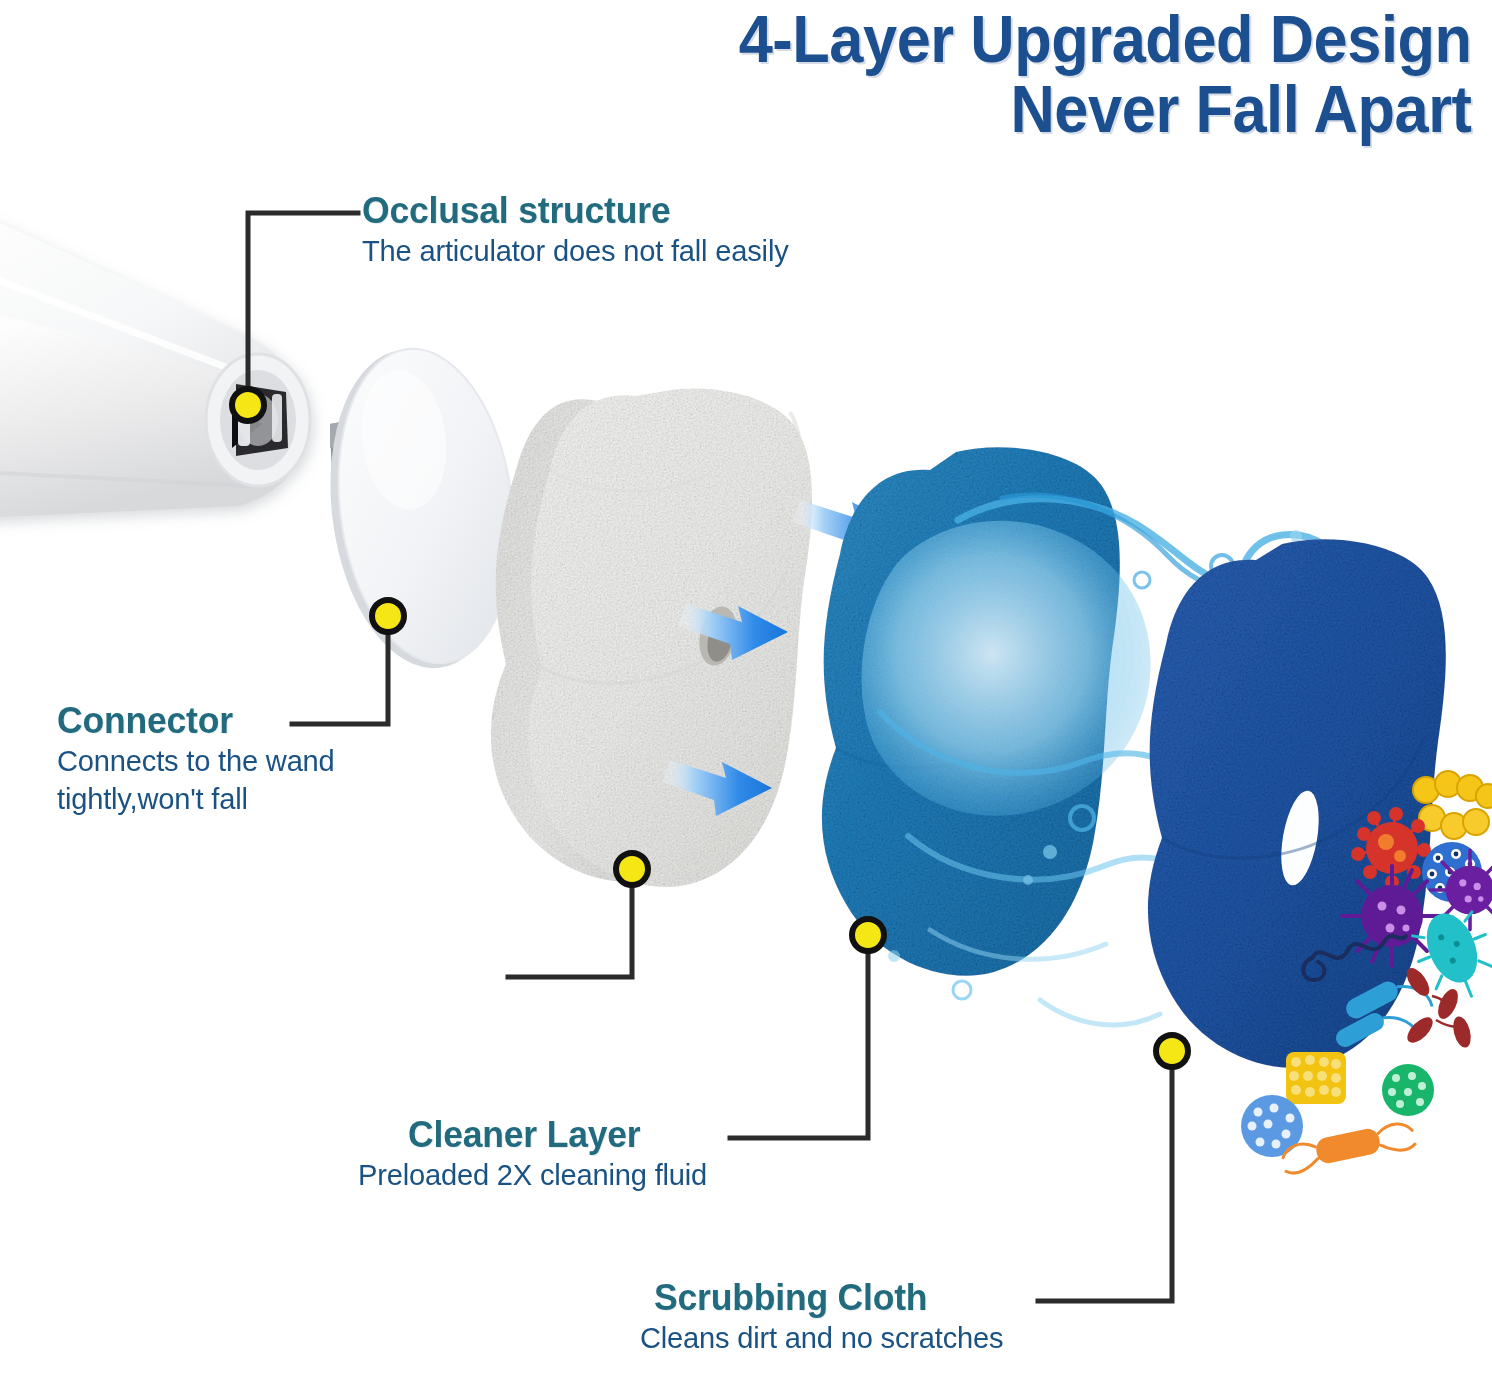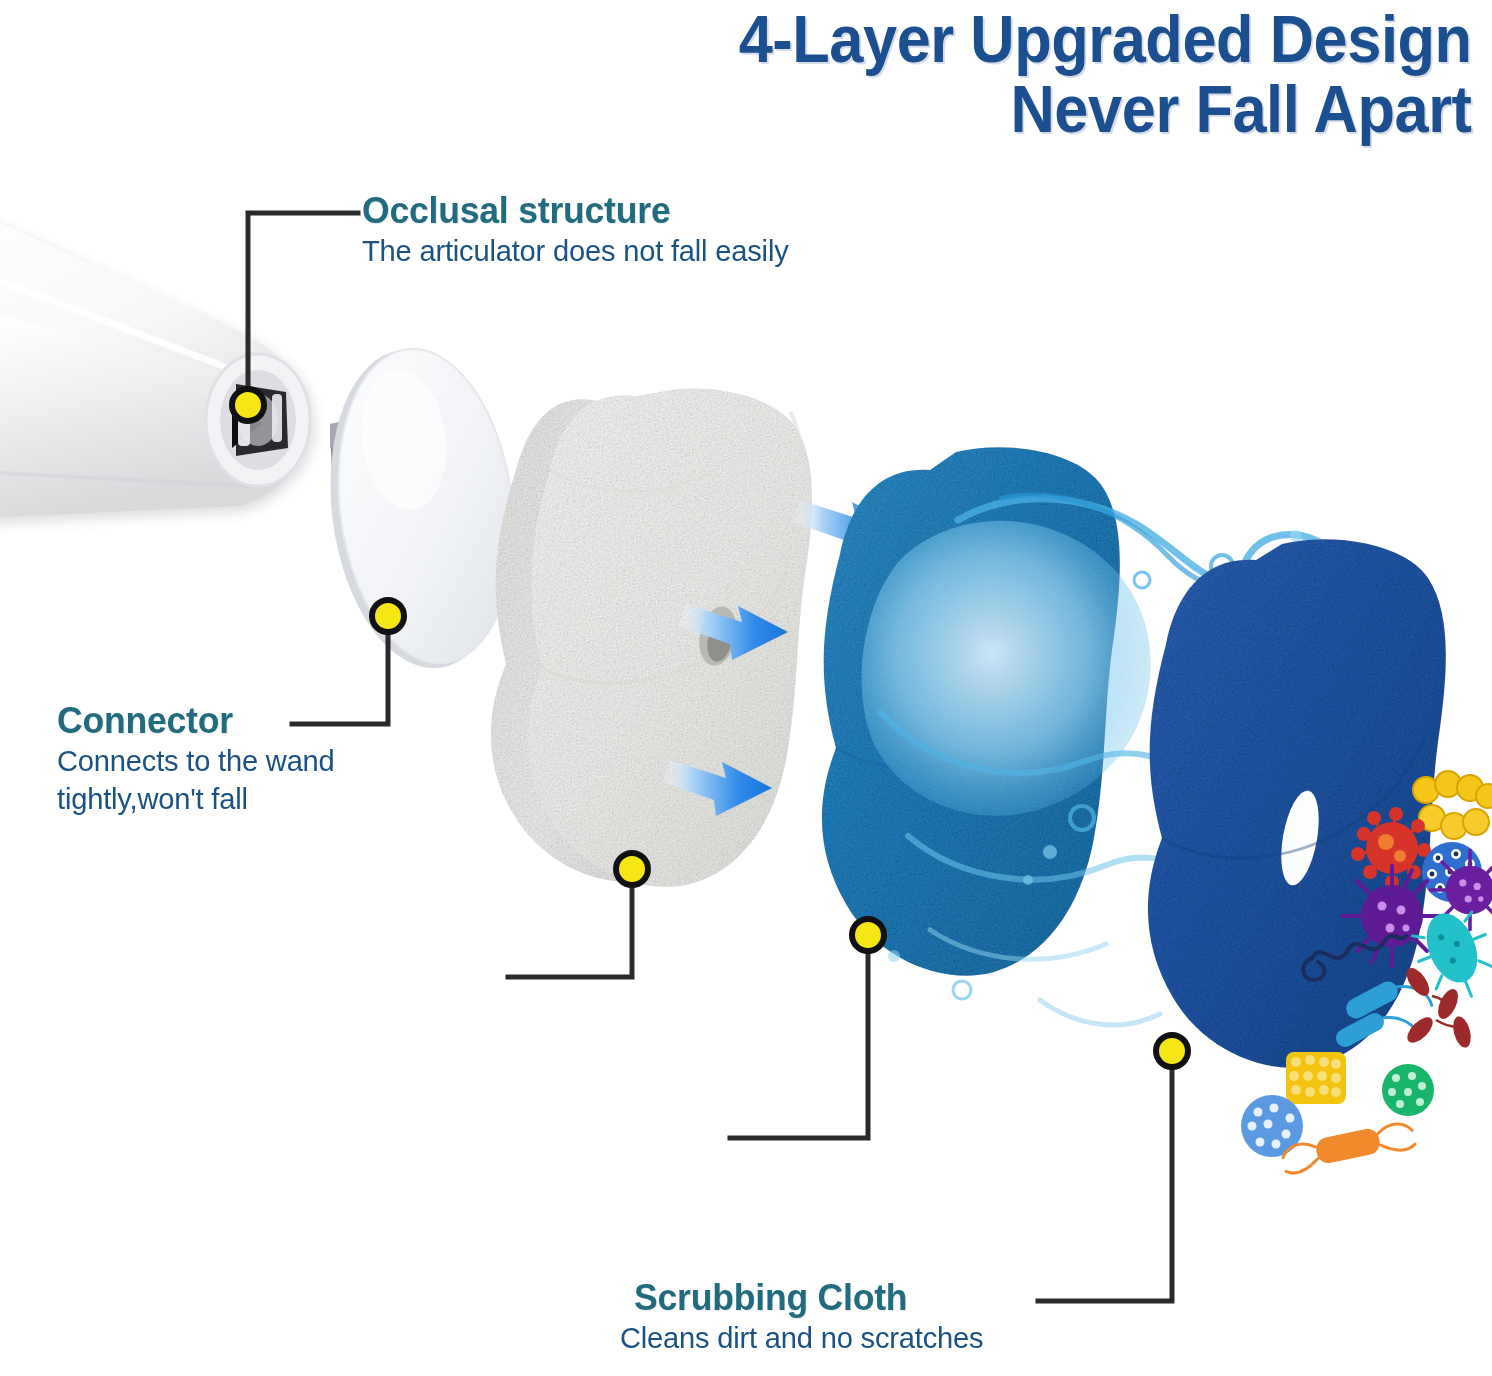--- a/index.html
+++ b/index.html
@@ -500,19 +500,23 @@
     <div class="c-desc">Connects to the wand
 tightly,won't fall</div>
   </div>
 
   <div class="callout c-right" style="left:362px; top:190px;">
     <div class="c-head">Occlusal structure</div>
     <div class="c-desc">The articulator does not fall easily</div>
   </div>
 
 
-
-  <div class="callout" style="left:634px; top:1277px;">
+  <div class="callout" style="left:408px; top:1114px;">
+    <div class="c-head">Cleaner Layer</div>
+    <div class="c-desc" style="margin-left:-50px;">Preloaded 2X cleaning fluid</div>
+  </div>
+
+  <div class="callout" style="left:654px; top:1277px;">
     <div class="c-head">Scrubbing Cloth</div>
     <div class="c-desc" style="margin-left:-14px;">Cleans dirt and no scratches</div>
   </div>
 
 </div>
 
 </body></html>

